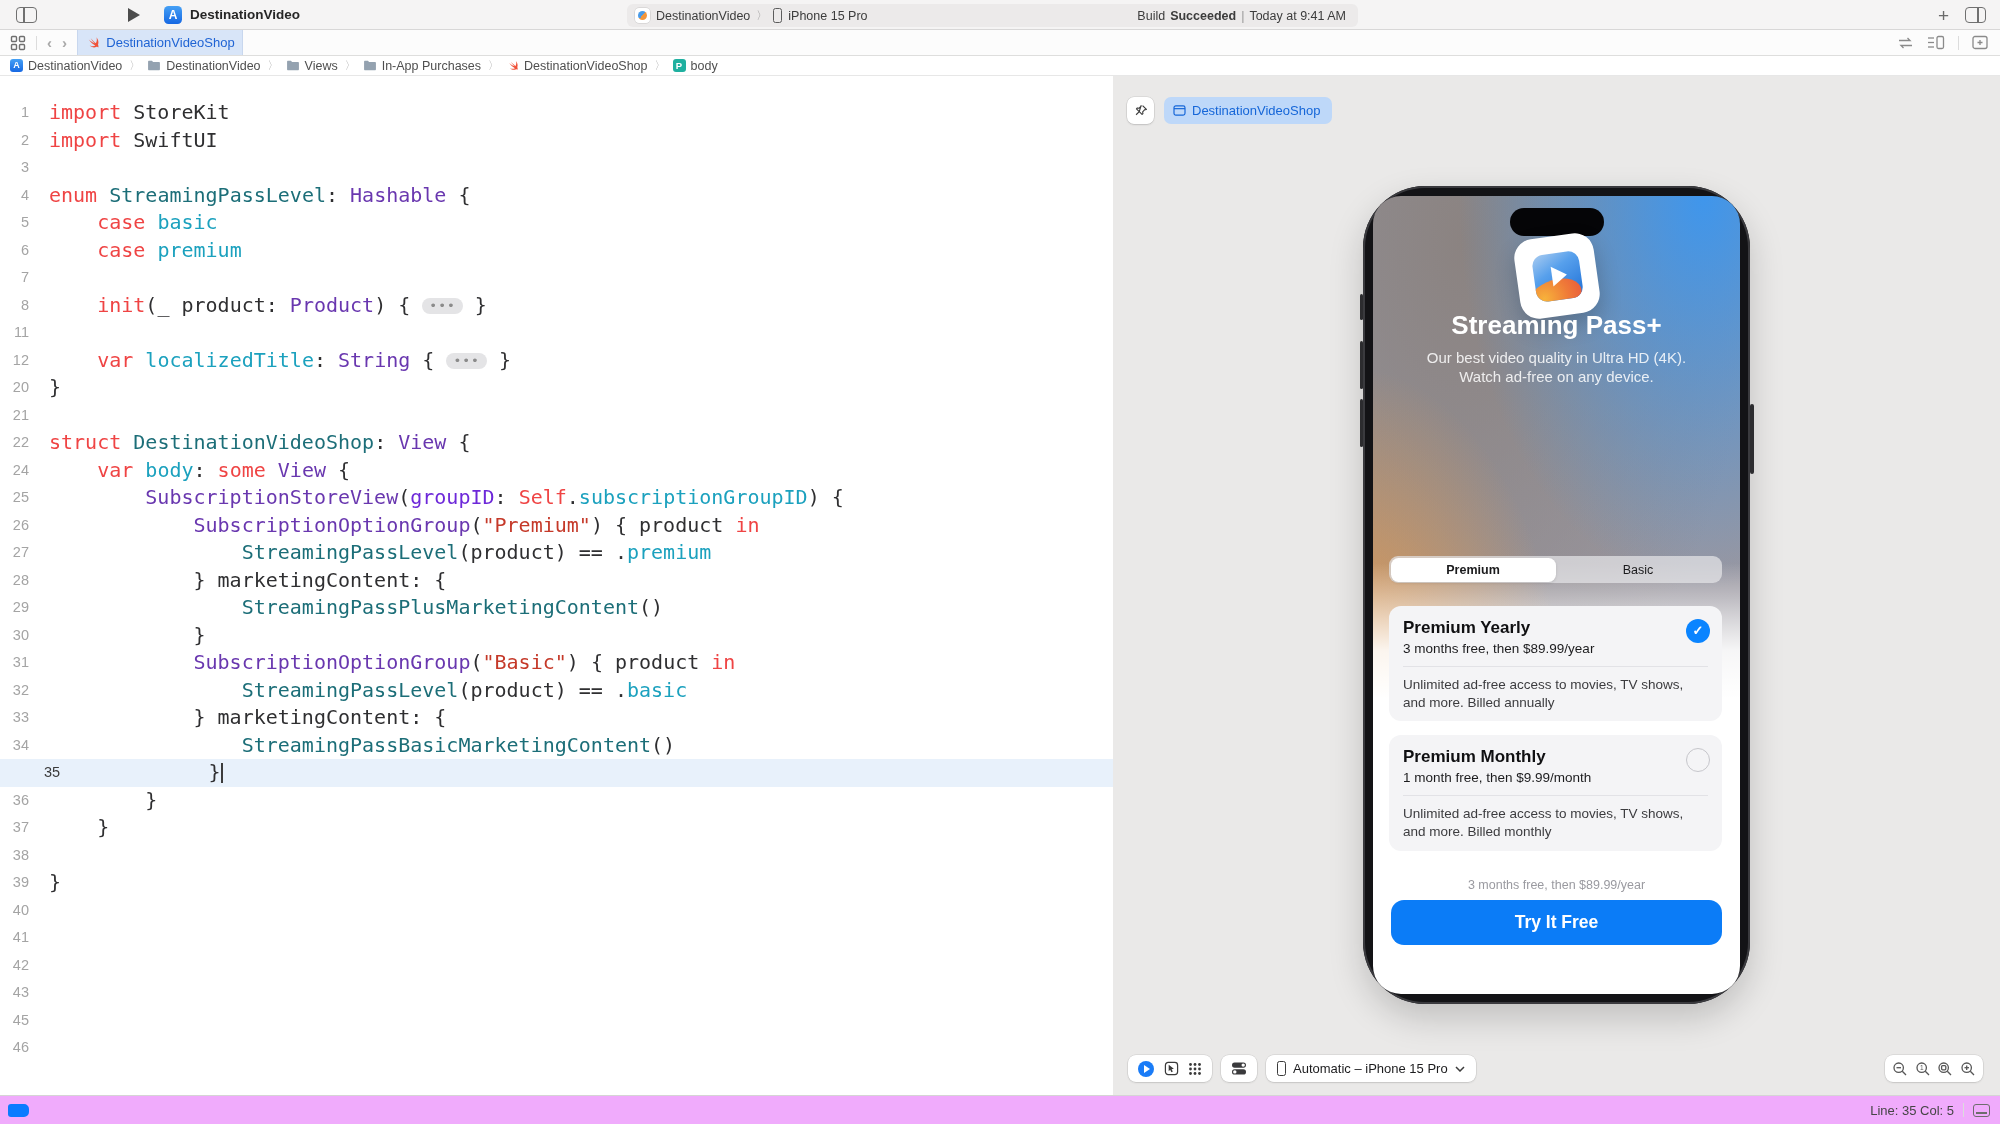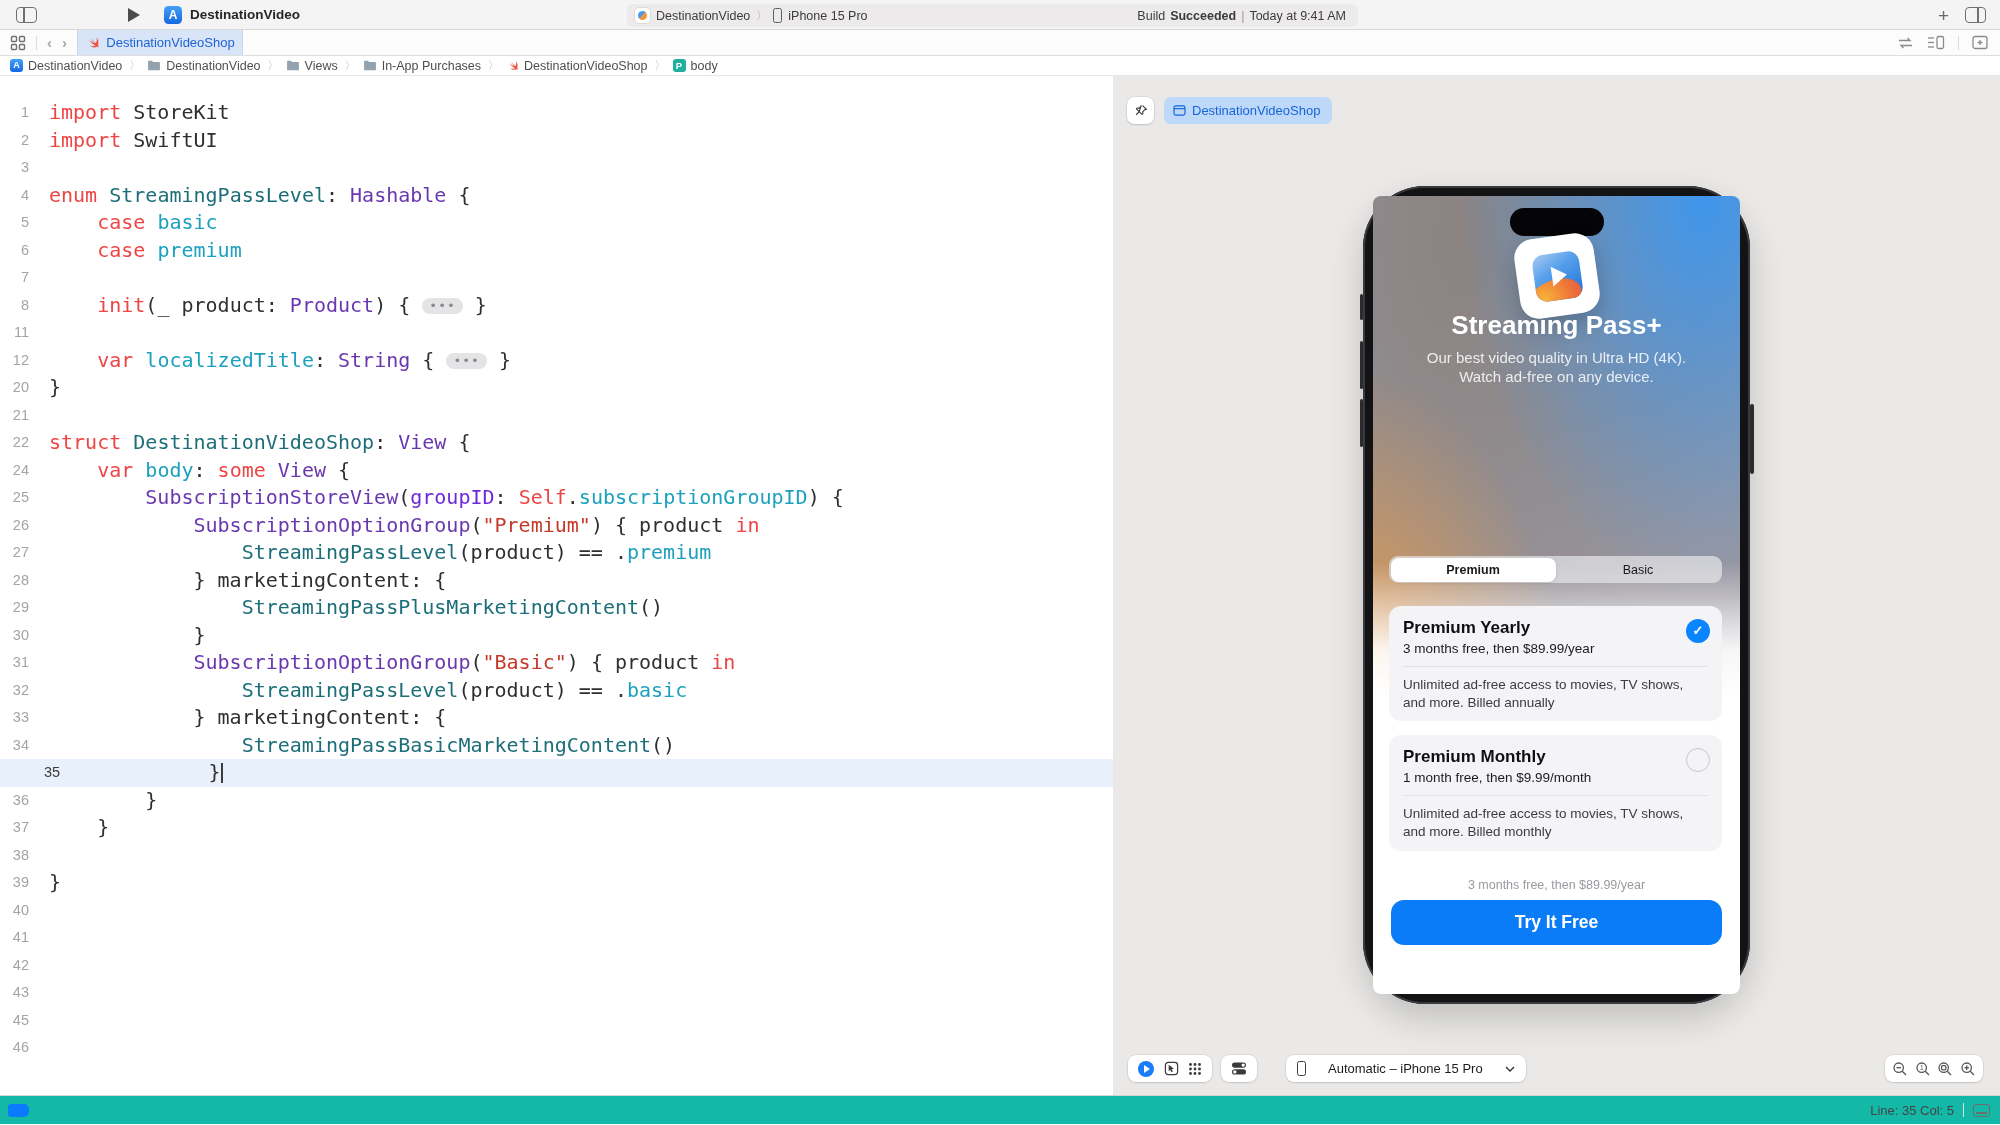--- a/index.html
+++ b/index.html
@@ -66,21 +66,21 @@
   .pin-btn { position:absolute; left:14px; top:21px; width:27px; height:27px; background:#fff; border-radius:7px; box-shadow:0 0 0 .5px rgba(0,0,0,.12), 0 1px 2px rgba(0,0,0,.12); display:flex; align-items:center; justify-content:center; }
   .chip { position:absolute; left:51px; top:21px; height:27px; background:#bed8f9; border-radius:7px; display:flex; align-items:center; gap:6px; padding:0 12px 0 9px; font-size:13px; color:#1566d8; }
 
   
   .phone { position:absolute; left:250px; top:110px; width:387px; height:818px; background:#131316; border-radius:62px; box-shadow:0 14px 34px rgba(0,0,0,.18), inset 0 0 0 2px #3a3a3e; }
   .side-btn { position:absolute; background:#2c2c2f; border-radius:2px; }
   .sb-l1 { left:-3px; top:108px; width:3px; height:26px; }
   .sb-l2 { left:-3.5px; top:155px; width:3.5px; height:48px; }
   .sb-l3 { left:-3.5px; top:213px; width:3.5px; height:48px; }
   .sb-r1 { right:-3.5px; top:218px; width:3.5px; height:70px; }
-  .screen { position:absolute; inset:10px; border-radius:8px; overflow:hidden;
+  .screen { position:absolute; inset:10px; border-radius:28px; overflow:hidden;
     background:
       linear-gradient(180deg, rgba(255,255,255,0) 46%, rgba(255,255,255,.9) 57%, #fff 63%),
       radial-gradient(115% 85% at 90% 0%, #3f96ec 0%, rgba(63,150,236,0) 58%),
       radial-gradient(95% 75% at -6% 68%, #f09a3e 0%, rgba(240,154,62,0) 62%),
       radial-gradient(110% 90% at 25% 6%, #8b8381 0%, rgba(139,131,129,0) 72%),
       linear-gradient(180deg, #92939b 0%, #9a97a0 50%, #c9c9cc 75%, #ffffff 100%);
   }
   .island { position:absolute; left:50%; top:12px; transform:translateX(-50%); width:94px; height:28px; border-radius:15px; background:#050507; }
   .app-icon { position:absolute; left:50%; top:40px; width:80px; height:80px; transform:translateX(-50%) rotate(-8deg); background:#fff; border-radius:19px; box-shadow:0 10px 22px rgba(0,0,0,.2); display:flex; align-items:center; justify-content:center; }
   .app-logo { position:relative; width:47px; height:47px; border-radius:11px; overflow:hidden; background:linear-gradient(150deg,#a8cbf0 0%, #57a0ec 38%, #1e6fd6 100%); }
@@ -100,29 +100,29 @@
   .card-detail { font-size:13.5px; line-height:18px; color:#3c3c3f; margin-top:9px; width:96%; }
   .sel-check { position:absolute; right:12px; top:13px; width:24px; height:24px; border-radius:50%; background:#0a84ff; color:#fff; font-size:13px; font-weight:bold; text-align:center; line-height:24px; }
   .sel-radio { position:absolute; right:12px; top:13px; width:24px; height:24px; border-radius:50%; border:1.5px solid #c6c6cb; }
   .footnote { position:absolute; left:0; right:0; top:682px; text-align:center; font-size:12.5px; color:#9a9aa0; }
   .cta { position:absolute; left:18px; right:18px; top:704px; height:45px; border-radius:13px; background:#0b7cf7; color:#fff; font-size:17.5px; font-weight:bold; text-align:center; line-height:45px; }
 
   
   .cb-group { position:absolute; top:979px; height:27px; background:#fff; border-radius:8px; box-shadow:0 0 0 .5px rgba(0,0,0,.12), 0 1px 2px rgba(0,0,0,.1); display:flex; align-items:center; justify-content:space-evenly; }
   .g1 { left:15px; width:84px; }
   .g2 { left:108px; width:36px; }
-  .g3 { left:153px; width:auto; padding:0 11px; gap:22px; justify-content:flex-start;margin-left:20px; }
+  .g3 { left:153px; width:auto; padding:0 11px; gap:7px; justify-content:flex-start; }
   .g4 { right:17px; width:98px; }
   .play-circle { width:16px; height:16px; border-radius:50%; background:#1a7cf7; position:relative; }
   .play-circle::after { content:""; position:absolute; left:6px; top:4px; border-left:6px solid #fff; border-top:4px solid transparent; border-bottom:4px solid transparent; }
   .dd-label { font-size:13px; color:#1c1c1e; }
   .dd-phone { width:9px; height:15px; border:1.3px solid #3c3c3c; border-radius:2.5px; }
 
   
-  .statusbar { height:29px; background:#14b8a6; border-top:1px solid #d5d5d5; display:flex; align-items:center; }
+  .statusbar { height:29px; background:#f0abfc; border-top:1px solid #d5d5d5; display:flex; align-items:center; }
   .bp-tag { width:21px; height:13px; border-radius:3px 5px 5px 3px; background:#0a7bff; margin-left:8px; }
   .sb-right { margin-left:auto; display:flex; align-items:center; gap:9px; padding-right:10px; font-size:13px; color:#454545; }
   .dev-icon { width:17px; height:13px; border:1.4px solid #6d6d6d; border-radius:3px; position:relative; }
   .dev-icon::after { content:""; position:absolute; left:2px; right:2px; bottom:1.5px; height:1.6px; background:#6d6d6d; }
   svg { display:block; }
 </style>
 </head>
 <body>
 
 <div class="toolbar">

